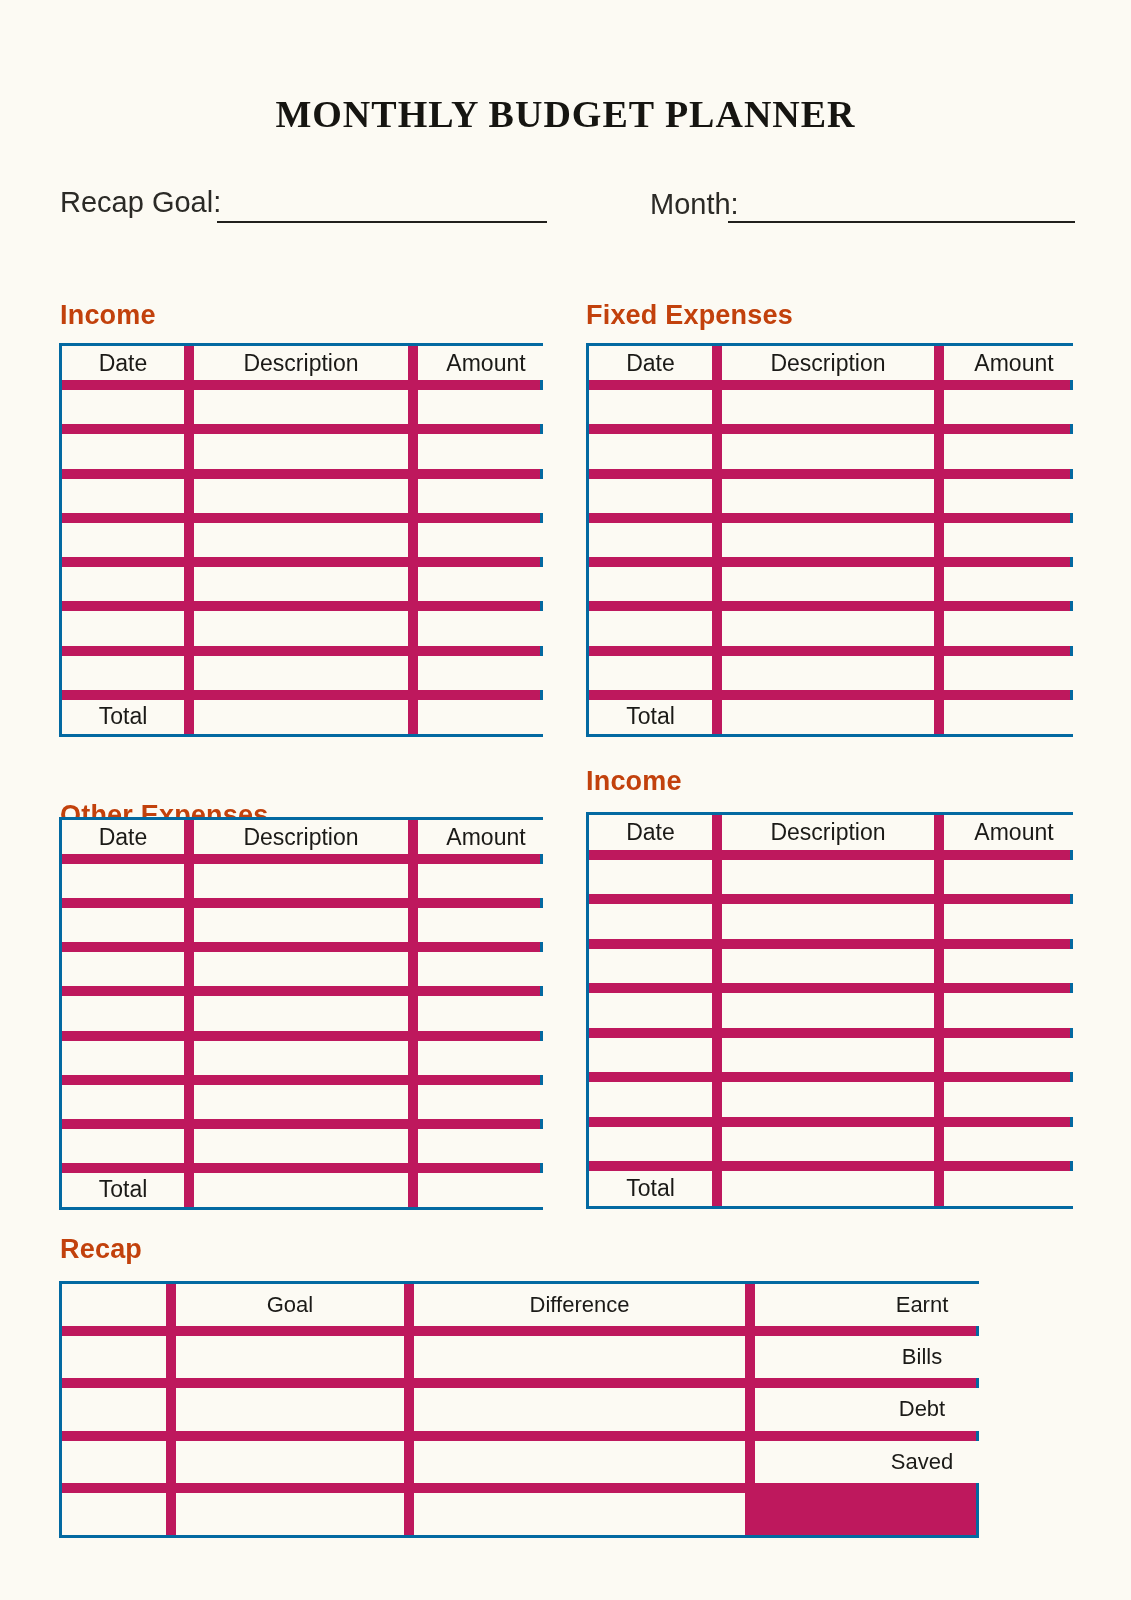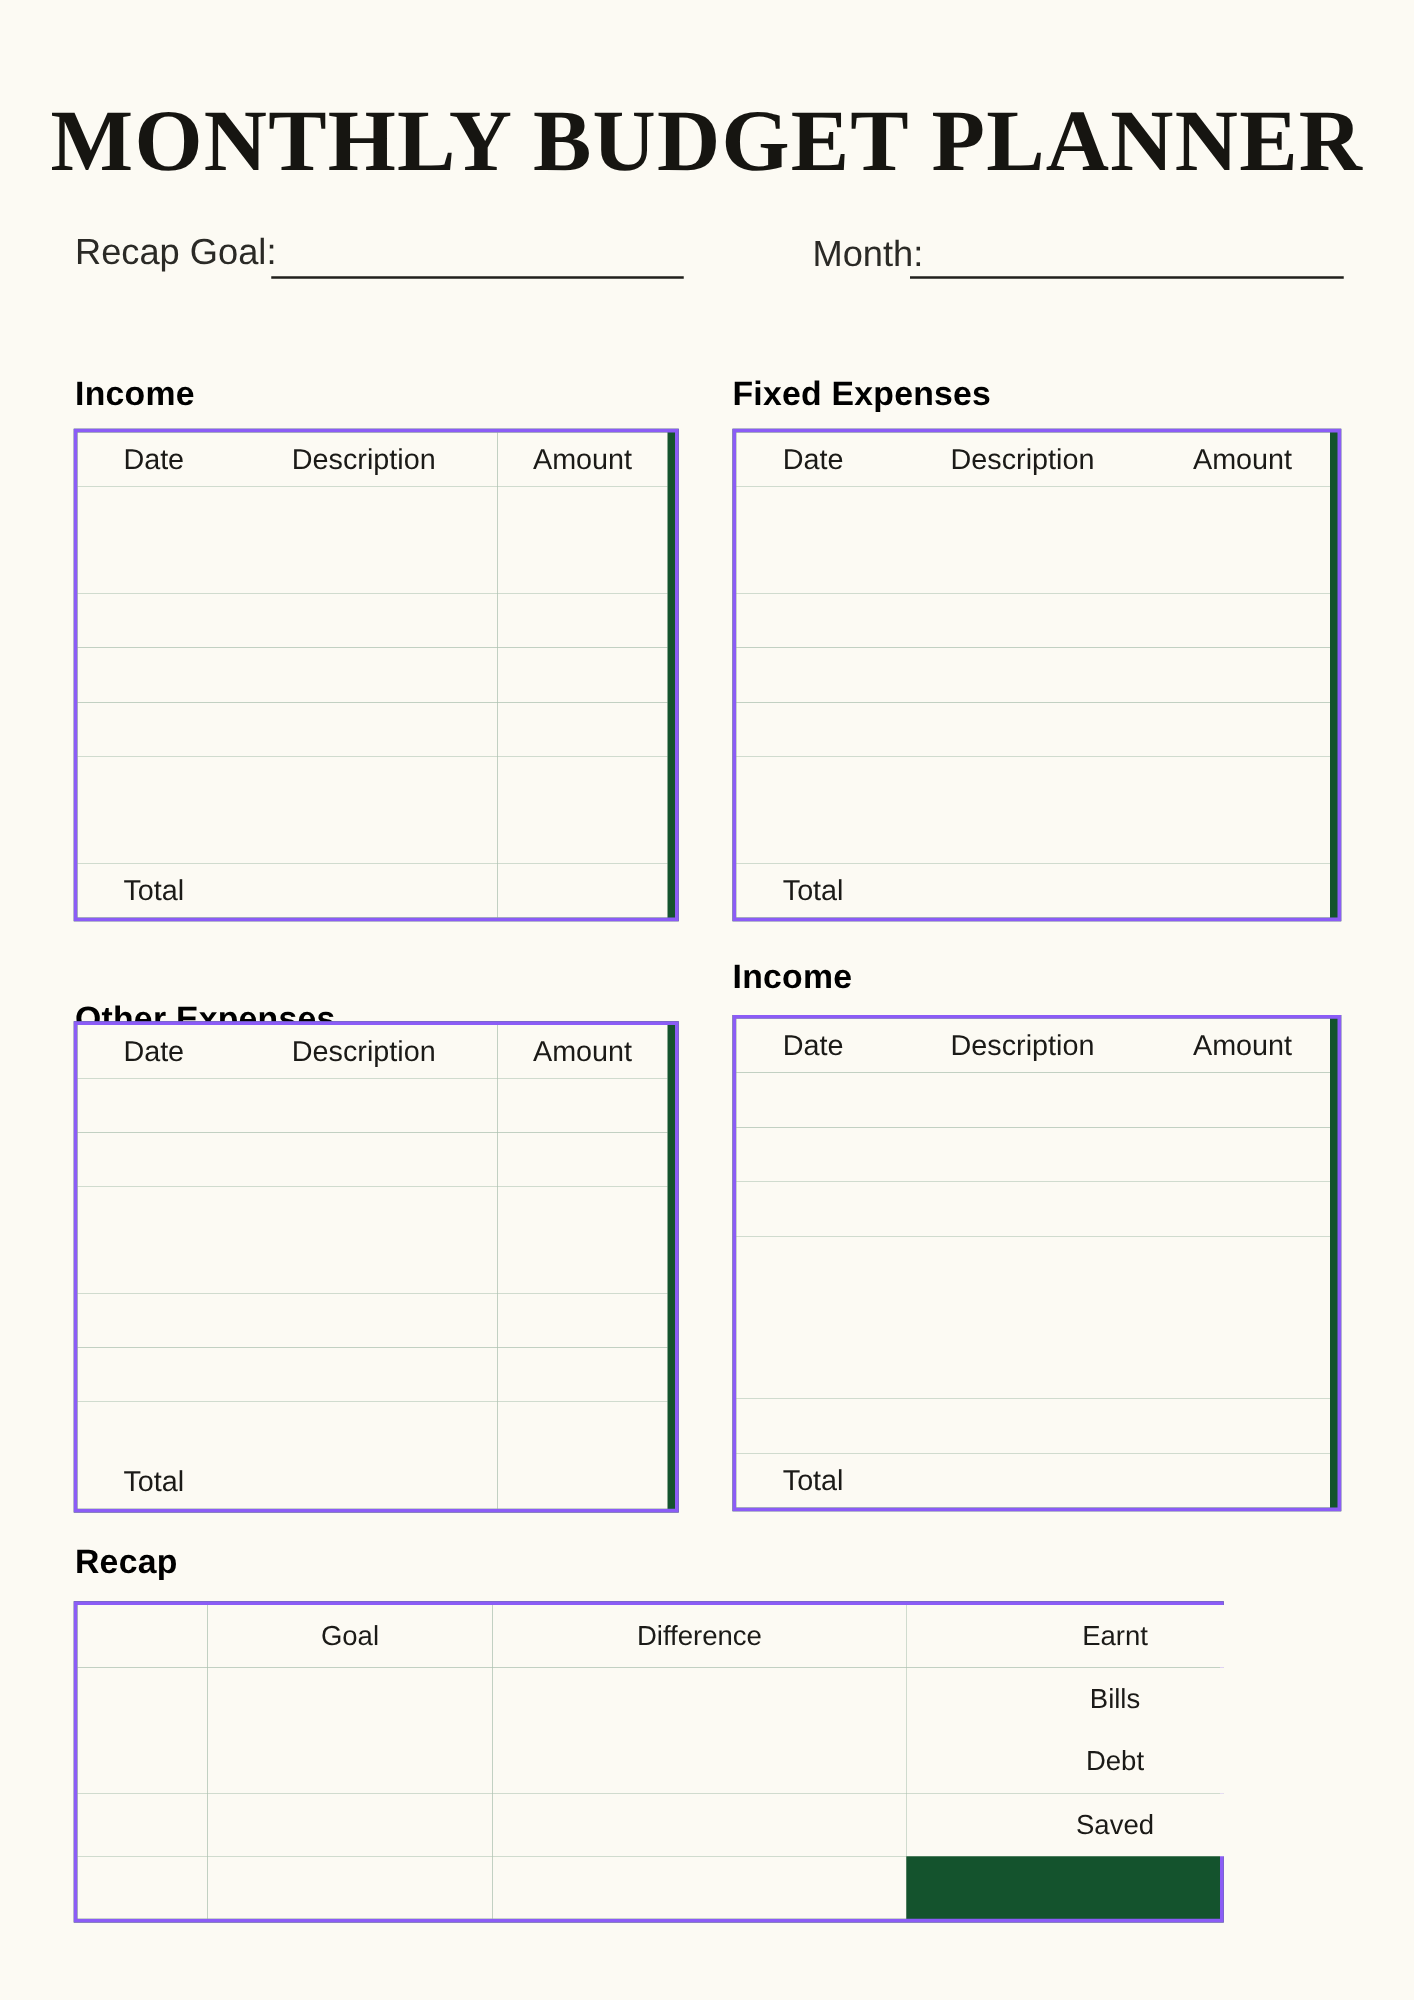--- a/index.html
+++ b/index.html
@@ -14,21 +14,21 @@
     background: #FCFAF3;
     overflow: hidden;
   }
   .title {
     position: absolute;
     left: 0; right: 0;
     top: 86px;
     text-align: center;
     font-family: "Liberation Serif", serif;
     font-weight: bold;
-    font-size: 70px;
+    font-size: 38px;
     line-height: 56px;
     letter-spacing: 1px;
     color: #161511;
   }
   .field-label {
     position: absolute;
     font-size: 29px;
     line-height: 34px;
     color: #2B2A26;
   }
@@ -41,34 +41,34 @@
   }
   #budget-goal-line { left: 217px; top: 221px; width: 330px; }
   #month-line       { left: 728px; top: 221px; width: 347px; }
 
   .section-h {
     position: absolute;
     font-weight: bold;
     font-size: 27px;
     line-height: 28px;
     letter-spacing: 0.2px;
-    color: #000000;
+    color: #c2410c;
   }
   #h-income { left: 60px;  top: 301px; }
   #h-fixed  { left: 586px; top: 301px; }
   #h-other  { left: 60px;  top: 801px; }
   #h-bills  { left: 586px; top: 767px; }
   #h-recap  { left: 60px;  top: 1235px; }
 
   .tbl {
     position: absolute;
     display: grid;
-    gap: 0;
-    border: 3px solid #8b5cf6;
-    background: #14532d;
+    gap: 10px;
+    border: 3px solid #0369a1;
+    background: #be185d;
     box-sizing: border-box;
   }
   .cell {
     background: #FCFAF3;
     display: flex;
     align-items: center;
     justify-content: center;
     font-size: 23px;
     color: #1B1A17;
     overflow: hidden;

